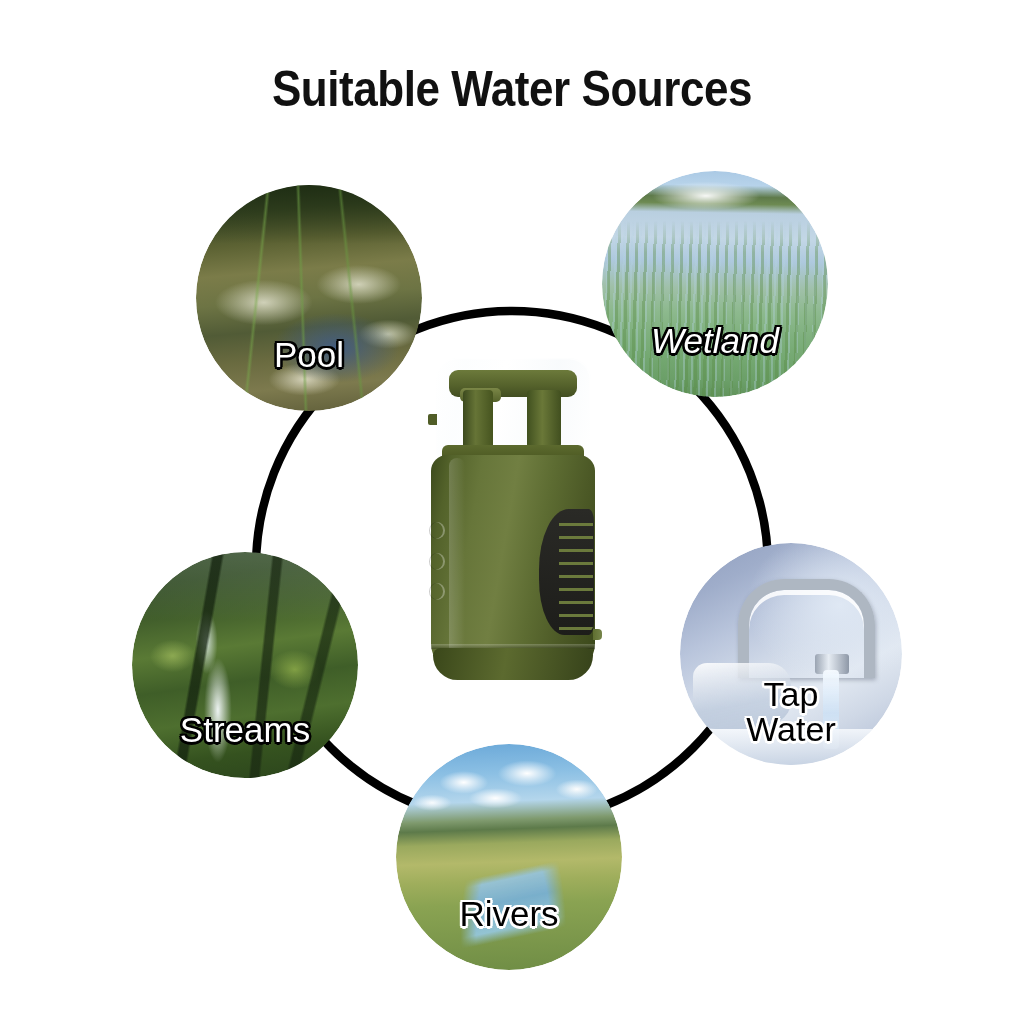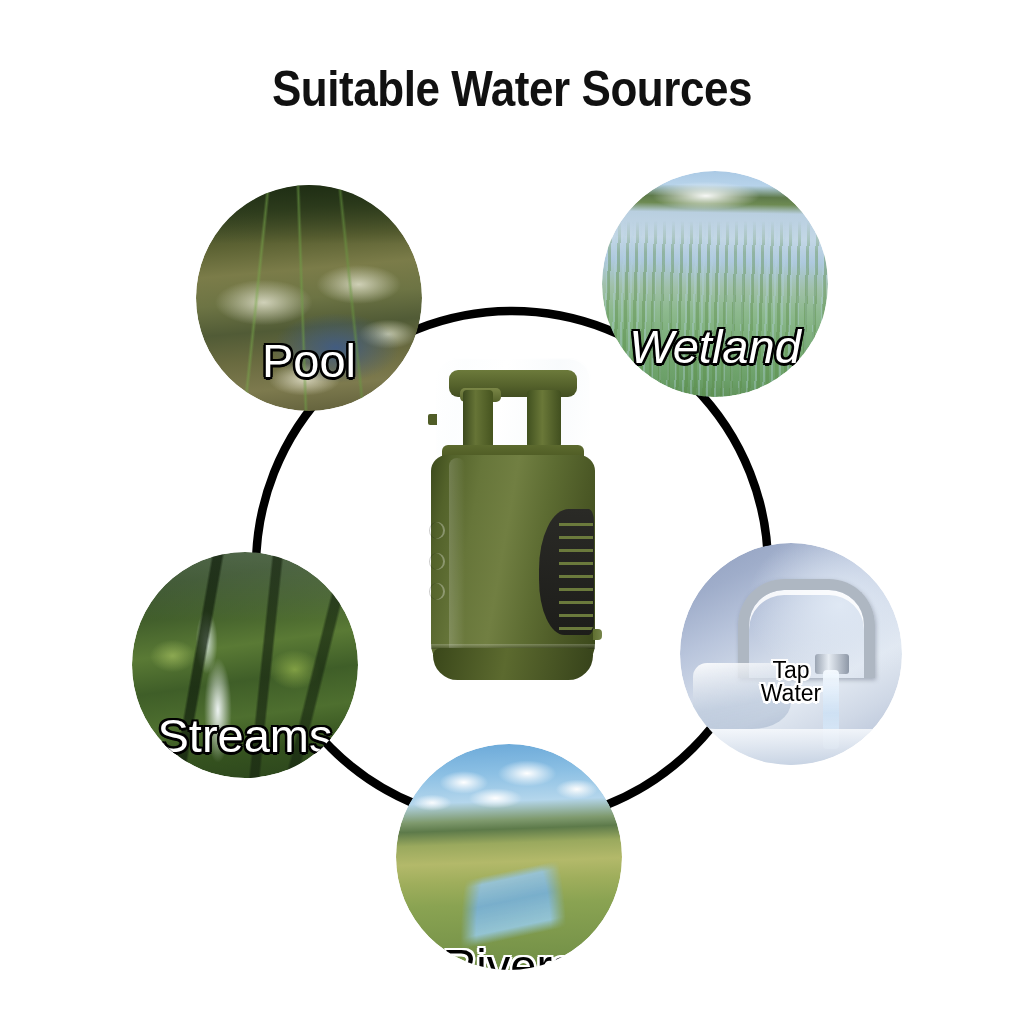--- a/index.html
+++ b/index.html
@@ -22,21 +22,21 @@
   }
 
   
   #ring-svg{position:absolute;left:0;top:0;width:1024px;height:1024px;}
 
   
   .node{position:absolute;border-radius:50%;overflow:hidden;}
   .node .photo{position:absolute;inset:0;border-radius:50%;}
   .node .caption{
     position:absolute;left:0;width:100%;text-align:center;
-    font-size:47px;font-weight:normal;line-height:1.02;
+    font-size:35px;font-weight:normal;line-height:1.02;
     font-family:"Liberation Sans","DejaVu Sans",sans-serif;
     white-space:pre-line;
   }
   .cap-white{
     color:#ffffff;
     text-shadow:
       -2px -2px 0 #000, 2px -2px 0 #000, -2px 2px 0 #000, 2px 2px 0 #000,
       -2.5px 0 0 #000, 2.5px 0 0 #000, 0 -2.5px 0 #000, 0 2.5px 0 #000;
   }
   .cap-black{
@@ -277,27 +277,27 @@
   </div>
 
   <div class="node" style="left:680px;top:543px;width:222px;height:222px;">
     <div class="photo ph-tap">
       <div class="tap-faucet"></div>
       <div class="tap-spout"></div>
       <div class="tap-stream"></div>
       <div class="tap-base"></div>
       <div class="tap-counter"></div>
     </div>
-    <div class="caption cap-black" style="top:116px;font-size:23px;">Tap
+    <div class="caption cap-black" style="top:134px;font-size:34px;">Tap
 Water</div>
   </div>
 
   <div class="node" style="left:396px;top:744px;width:226px;height:226px;">
     <div class="photo ph-rivers"></div>
-    <div class="caption cap-black" style="top:152px;margin-top:46px;">Rivers</div>
+    <div class="caption cap-black" style="top:152px;">Rivers</div>
   </div>
 
   <div class="node" style="left:132px;top:552px;width:226px;height:226px;">
     <div class="photo ph-streams"></div>
     <div class="caption cap-white" style="top:160px;">Streams</div>
   </div>
 
   <div id="product" style="left:424px;top:358px;width:178px;height:322px;">
     <div class="pr-clear-cap"></div>
     <div class="pr-handle-top"></div>

